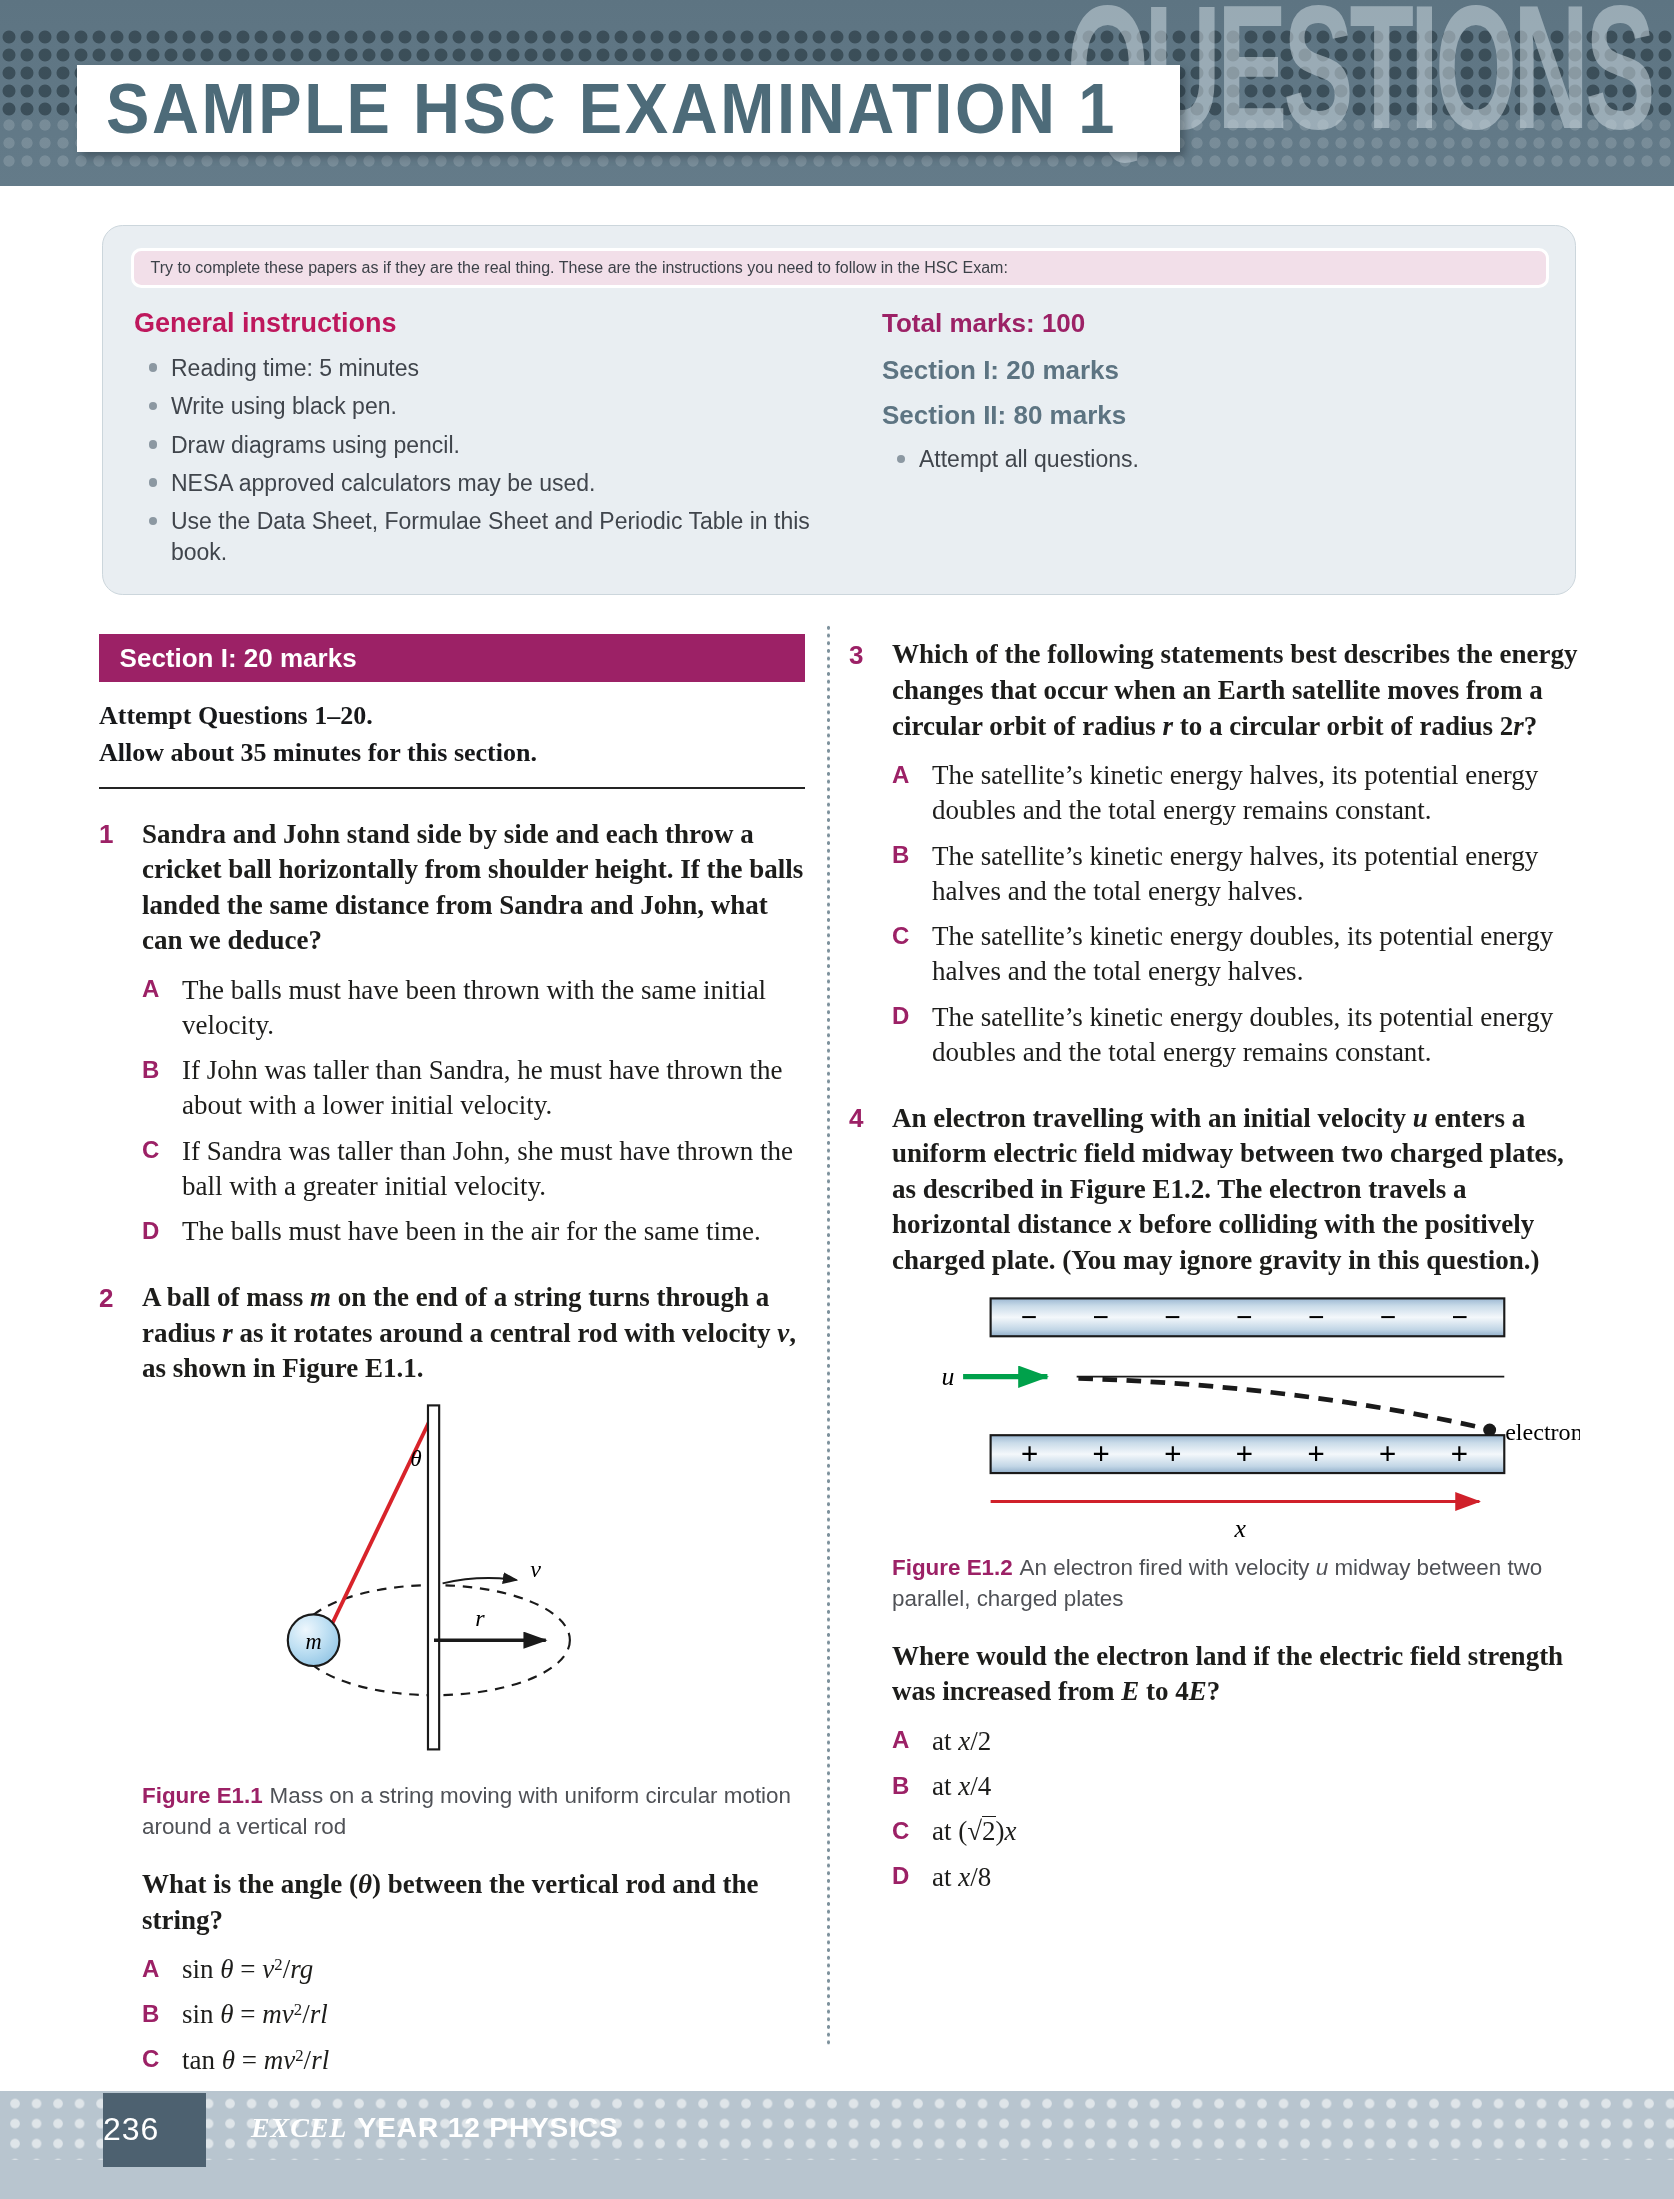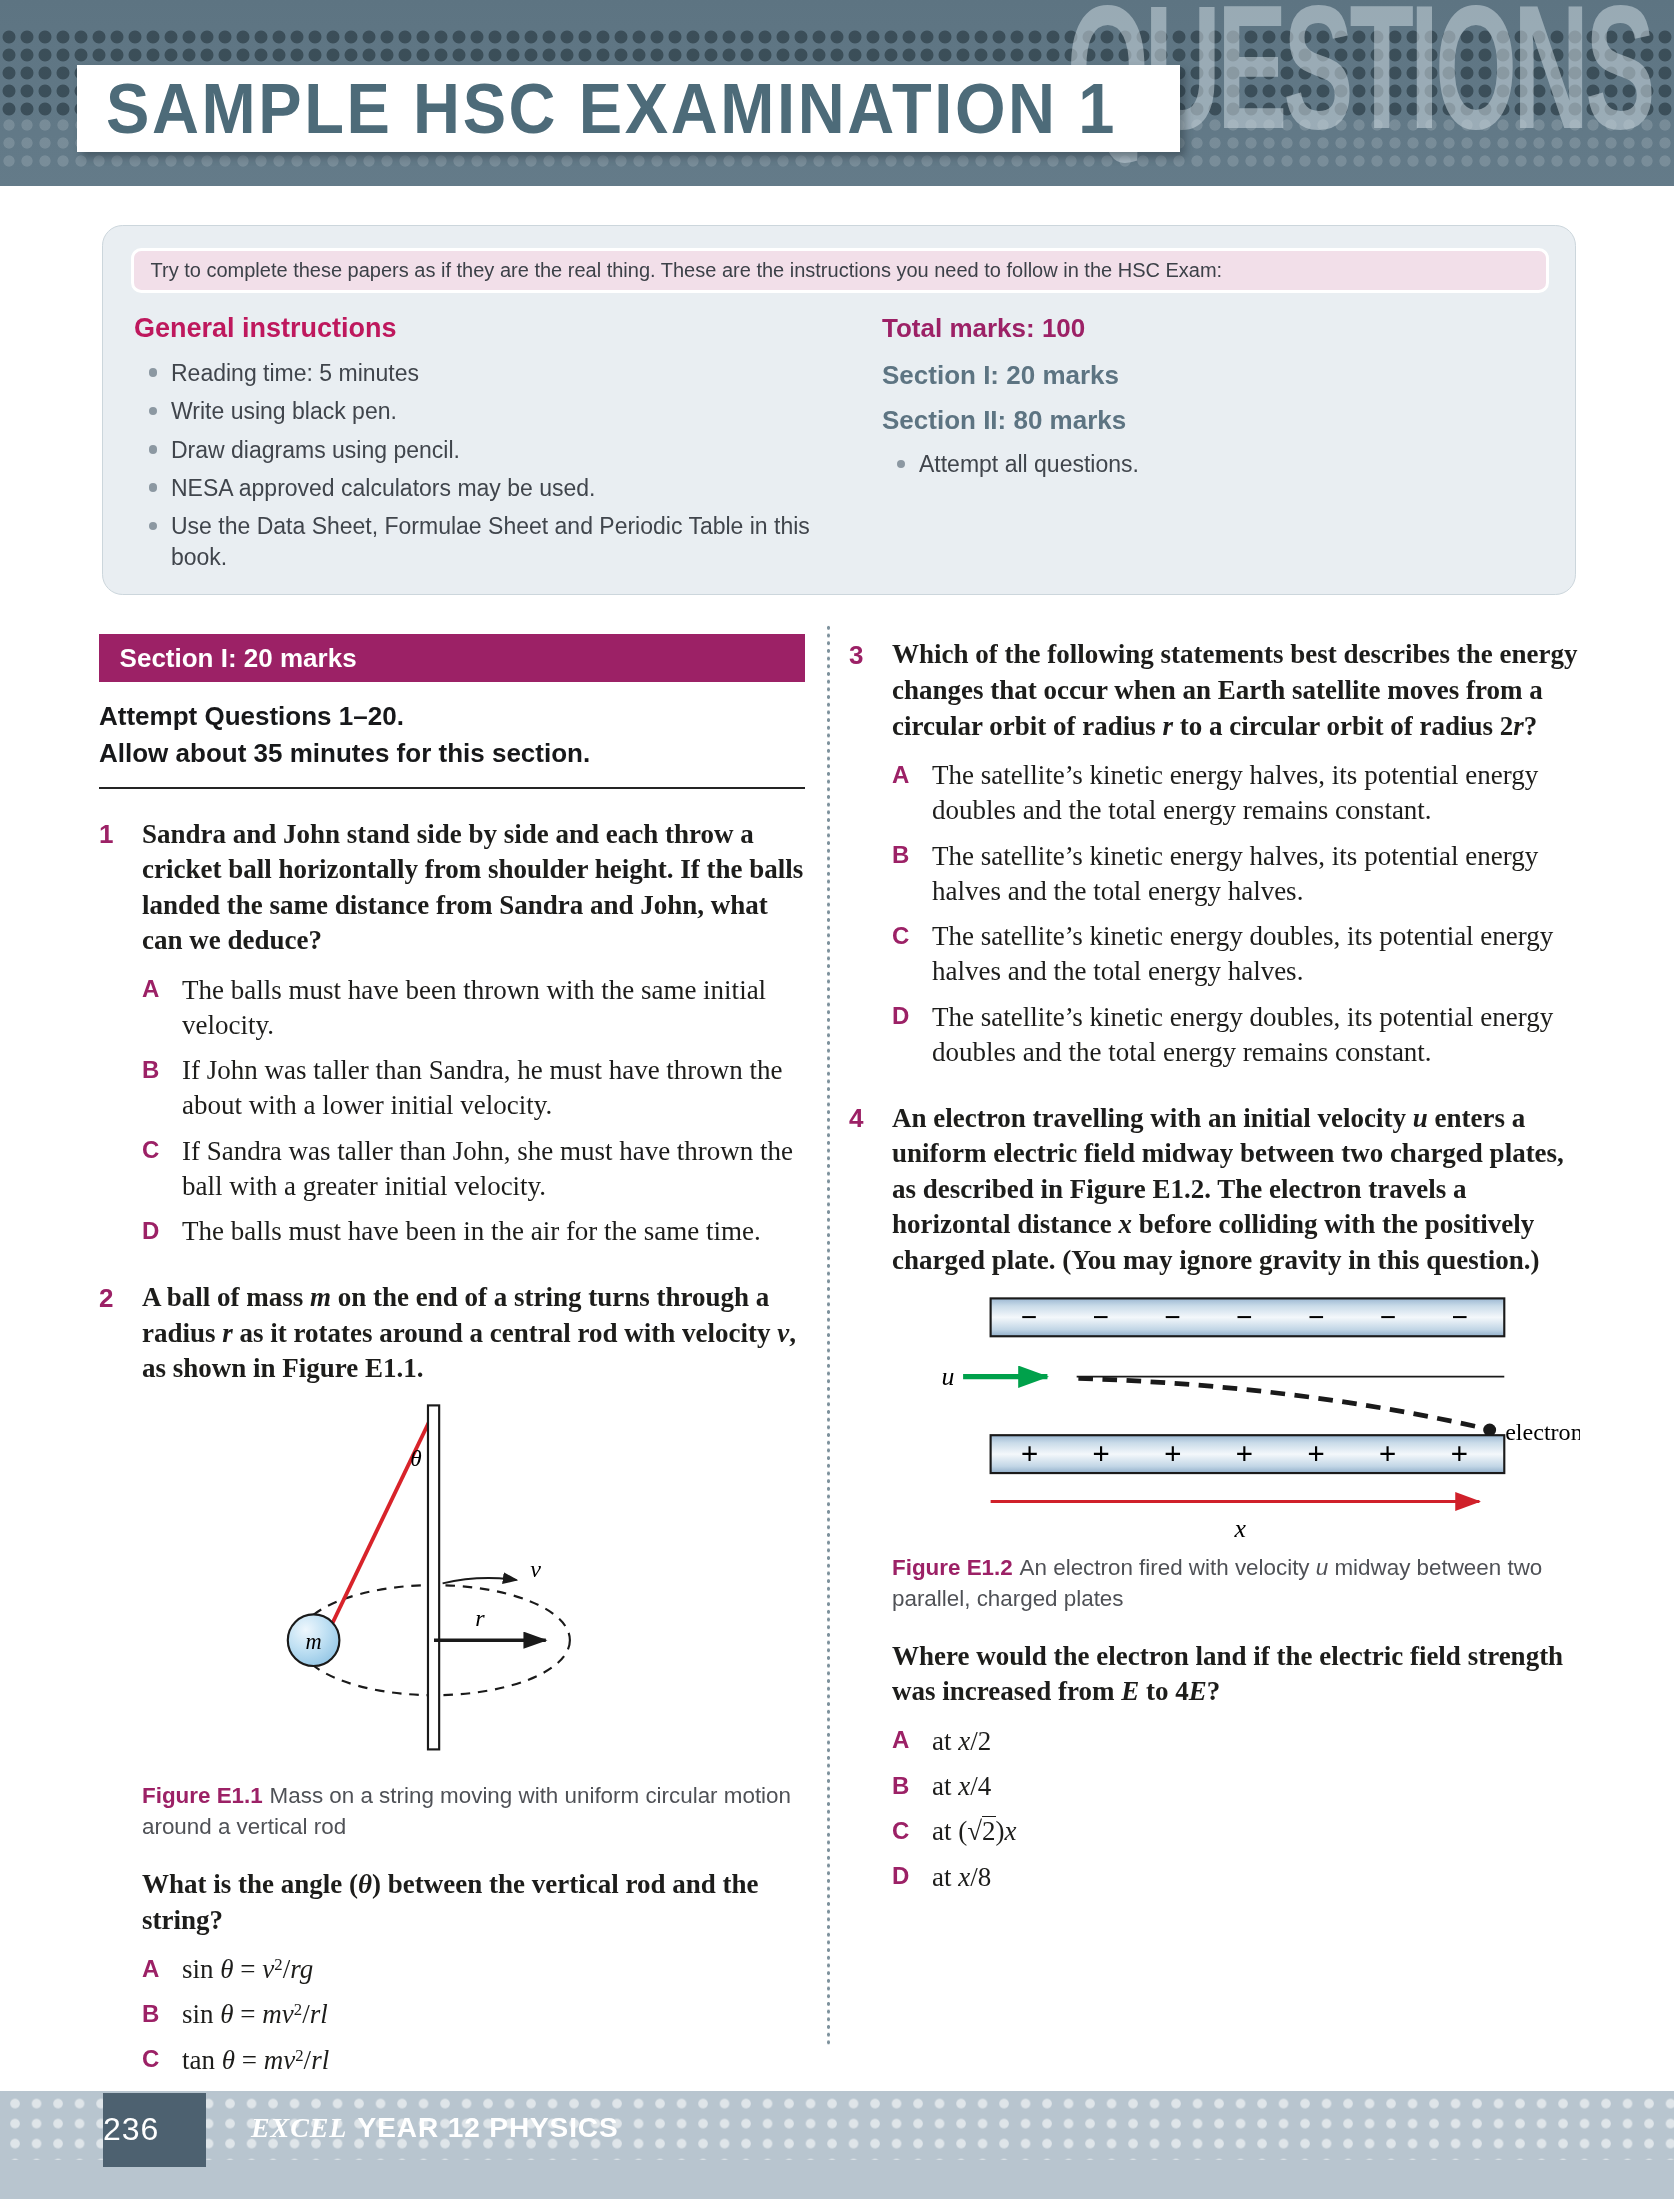--- a/index.html
+++ b/index.html
@@ -21,21 +21,21 @@
   .title-box { position:absolute; left:77px; top:65px; width:1103px; height:87px;
          background:#ffffff; box-shadow:5.2px 5.2px 7.7px rgba(28,40,48,.38);
          display:flex; align-items:center; padding-left:29px; box-sizing:border-box; }
   .title { font-size:65px; font-weight:700; color:#4d6b79; letter-spacing:2.6px;
          transform:scaleY(1.07); white-space:nowrap; }
 
   
   .intro { position:absolute; left:102px; top:225px; width:1474px; height:370px;
          background:#e9eef2; border:0.9px solid #ccd6dc; border-radius:20.6px; box-sizing:border-box; }
   .banner { margin:22.4px 26px 0 27.5px; background:#f2dfe9; border:3.4px solid #ffffff;
-         border-radius:10.3px; padding:7.7px 17px; font-size:20px; color:#3c4148; }
+         border-radius:10.3px; padding:7.7px 17px; font-size:16px; color:#3c4148; }
   .intro-cols { display:flex; padding:20.6px 24px 0 31px; }
   .gi { width:731px; }
   .gi-h { font-size:27px; font-weight:700; color:#be185d; margin:0 0 13.8px 0; }
   .blist { list-style:none; margin:8px; padding:0; font-size:23px; color:#40454c; }
   .blist li { position:relative; padding-left:29px; margin-bottom:7.7px; line-height:1.33; }
   .blist li::before { content:""; position:absolute; left:6.9px; top:10.3px; width:8.6px; height:8.6px;
          border-radius:50%; background:#8c98a2; }
   .marks { padding-left:17px; }
   .mk-total { font-size:26px; font-weight:700; color:#9c2166; margin-bottom:15.5px; }
   .mk-sec   { font-size:26px; font-weight:700; color:#5d7482; margin-bottom:13.8px; }
@@ -43,21 +43,21 @@
 
   
   .main { position:absolute; left:99px; top:634px; width:1480px; height:1420px; }
   .divider { position:absolute; left:728px; top:-10.3px; height:1424px; width:3.4px;
          background:radial-gradient(circle, #7e929d 1.5px, transparent 2.2px) 0 0/3.4px 7.7px repeat-y; }
   .col-left  { position:absolute; left:0; top:0; width:706px; }
   .col-right { position:absolute; left:750px; top:3.4px; width:730px; }
 
   .secbar { background:#9c2166; color:#ffffff; font-size:26px; font-weight:700;
          padding:8.6px 0 8.6px 20.6px; margin-bottom:15.5px; }
-  .attempt { font-size:26px; font-weight:700; color:#17181a; line-height:1.42; }
+  .attempt { font-size:26px; font-weight:700; color:#17181a; line-height:1.42;font-family:Liberation Serif, serif; }
   .rule { border:none; border-top:2.6px solid #242424; margin:15.5px 0 27.5px 0; }
 
   .q { display:flex; margin-bottom:20.6px; }
   .qn { width:43px; flex:none; font-size:26px; font-weight:700; color:#9c2166; padding-top:2.6px; }
   .qbody { flex:1; min-width:0; }
   .stem { font-family:"Liberation Serif",serif; font-weight:700; font-size:27px;
           line-height:1.32; color:#1d1d1b; margin-bottom:13.8px; }
   .opt { display:flex; margin-bottom:10.3px; }
   .ol { width:40px; flex:none; font-size:24px; font-weight:700; color:#9c2166; padding-top:2.6px; }
   .ot { flex:1; font-family:"Liberation Serif",serif; font-size:27px; line-height:1.3; color:#1d1d1b; }

